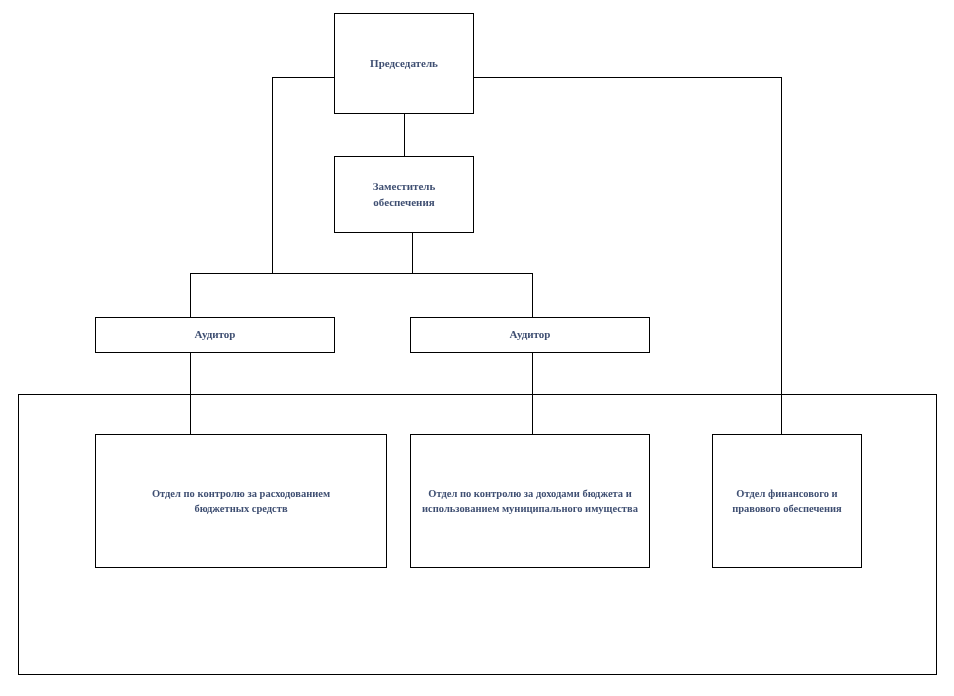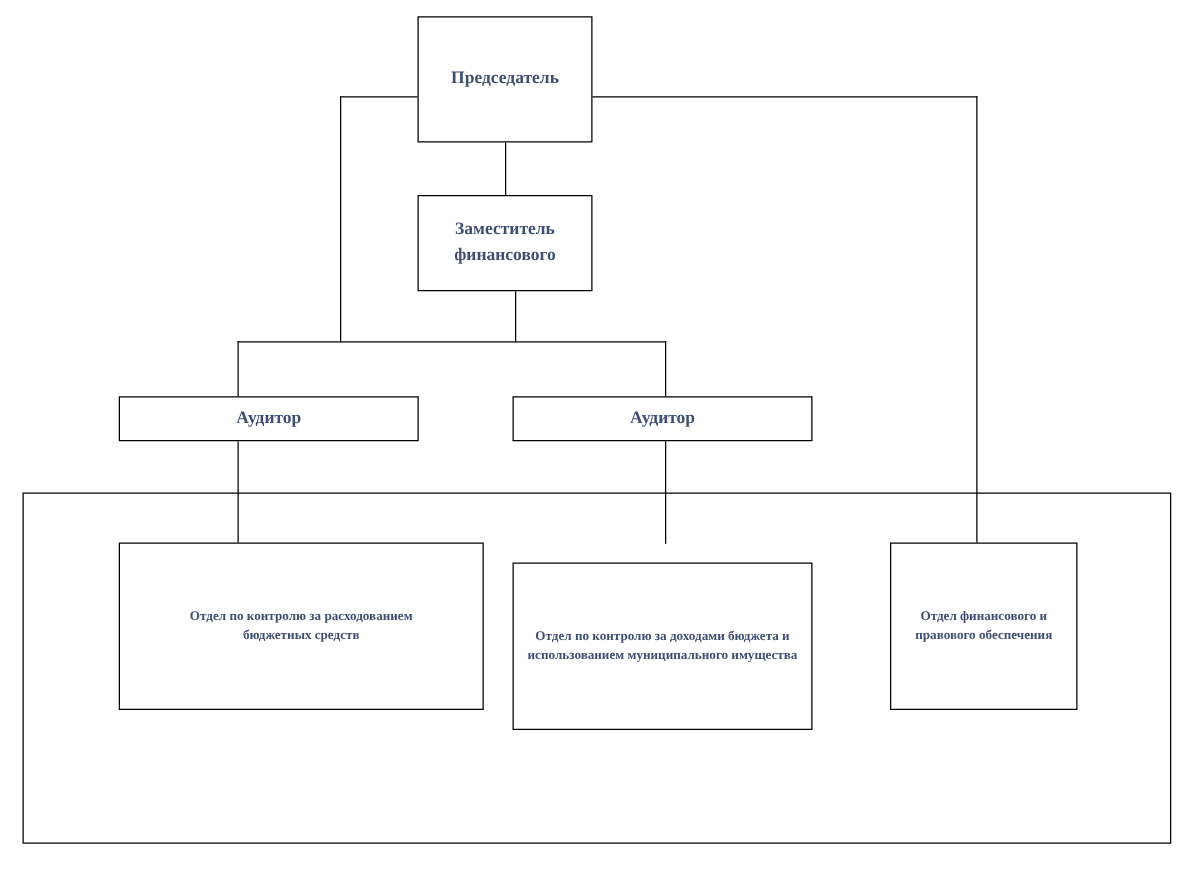--- a/index.html
+++ b/index.html
@@ -27,21 +27,21 @@
     justify-content: center;
     text-align: center;
     z-index: 3;
   }
   .box-label {
     font-weight: bold;
     color: #3f4f72;
     line-height: 1.45;
     padding: 0 8px;
   }
-  .sz-11 { font-size: 14px; }
+  .sz-11 { font-size: 11px; }
   .sz-10 { font-size: 10.5px; }
   .container-box {
     position: absolute;
     box-sizing: border-box;
     border: 1px solid #000000;
     background: transparent;
     z-index: 1;
   }
   .container-label {
     position: absolute;
@@ -89,36 +89,36 @@
   <div class="line-v" style="left:532px; top:273px; height:45px;"></div>
 
   <div class="line-v" style="left:190px; top:352px; height:83px;"></div>
   <div class="line-v" style="left:532px; top:352px; height:83px;"></div>
 
   <div class="box" style="left:334px; top:13px; width:140px; height:101px;">
     <span class="box-label sz-11">Председатель</span>
   </div>
 
   <div class="box" style="left:334px; top:156px; width:140px; height:77px;">
-    <span class="box-label sz-11" style="max-width:104px;">Заместитель финансового</span>
+    <span class="box-label sz-11" style="max-width:104px;">Заместитель обеспечения</span>
   </div>
 
   <div class="box" style="left:95px; top:317px; width:240px; height:36px;">
     <span class="box-label sz-11">Аудитор</span>
   </div>
 
   <div class="box" style="left:410px; top:317px; width:240px; height:36px;">
     <span class="box-label sz-11">Аудитор</span>
   </div>
 
   <div class="box" style="left:95px; top:434px; width:292px; height:134px;">
     <span class="box-label sz-10" style="max-width:215px;">Отдел по контролю за расходованием бюджетных средств</span>
   </div>
 
-  <div class="box" style="left:410px; top:434px; width:240px; height:134px;margin-top:16px;">
+  <div class="box" style="left:410px; top:434px; width:240px; height:134px;">
     <span class="box-label sz-10" style="max-width:228px;">Отдел по контролю за доходами бюджета и использованием муниципального имущества</span>
   </div>
 
   <div class="box" style="left:712px; top:434px; width:150px; height:134px;">
     <span class="box-label sz-10" style="max-width:136px;">Отдел финансового и правового обеспечения</span>
   </div>
 
   <div class="container-label" style="left:42px; top:655px;">Аппарат</div>
 
 </div>

